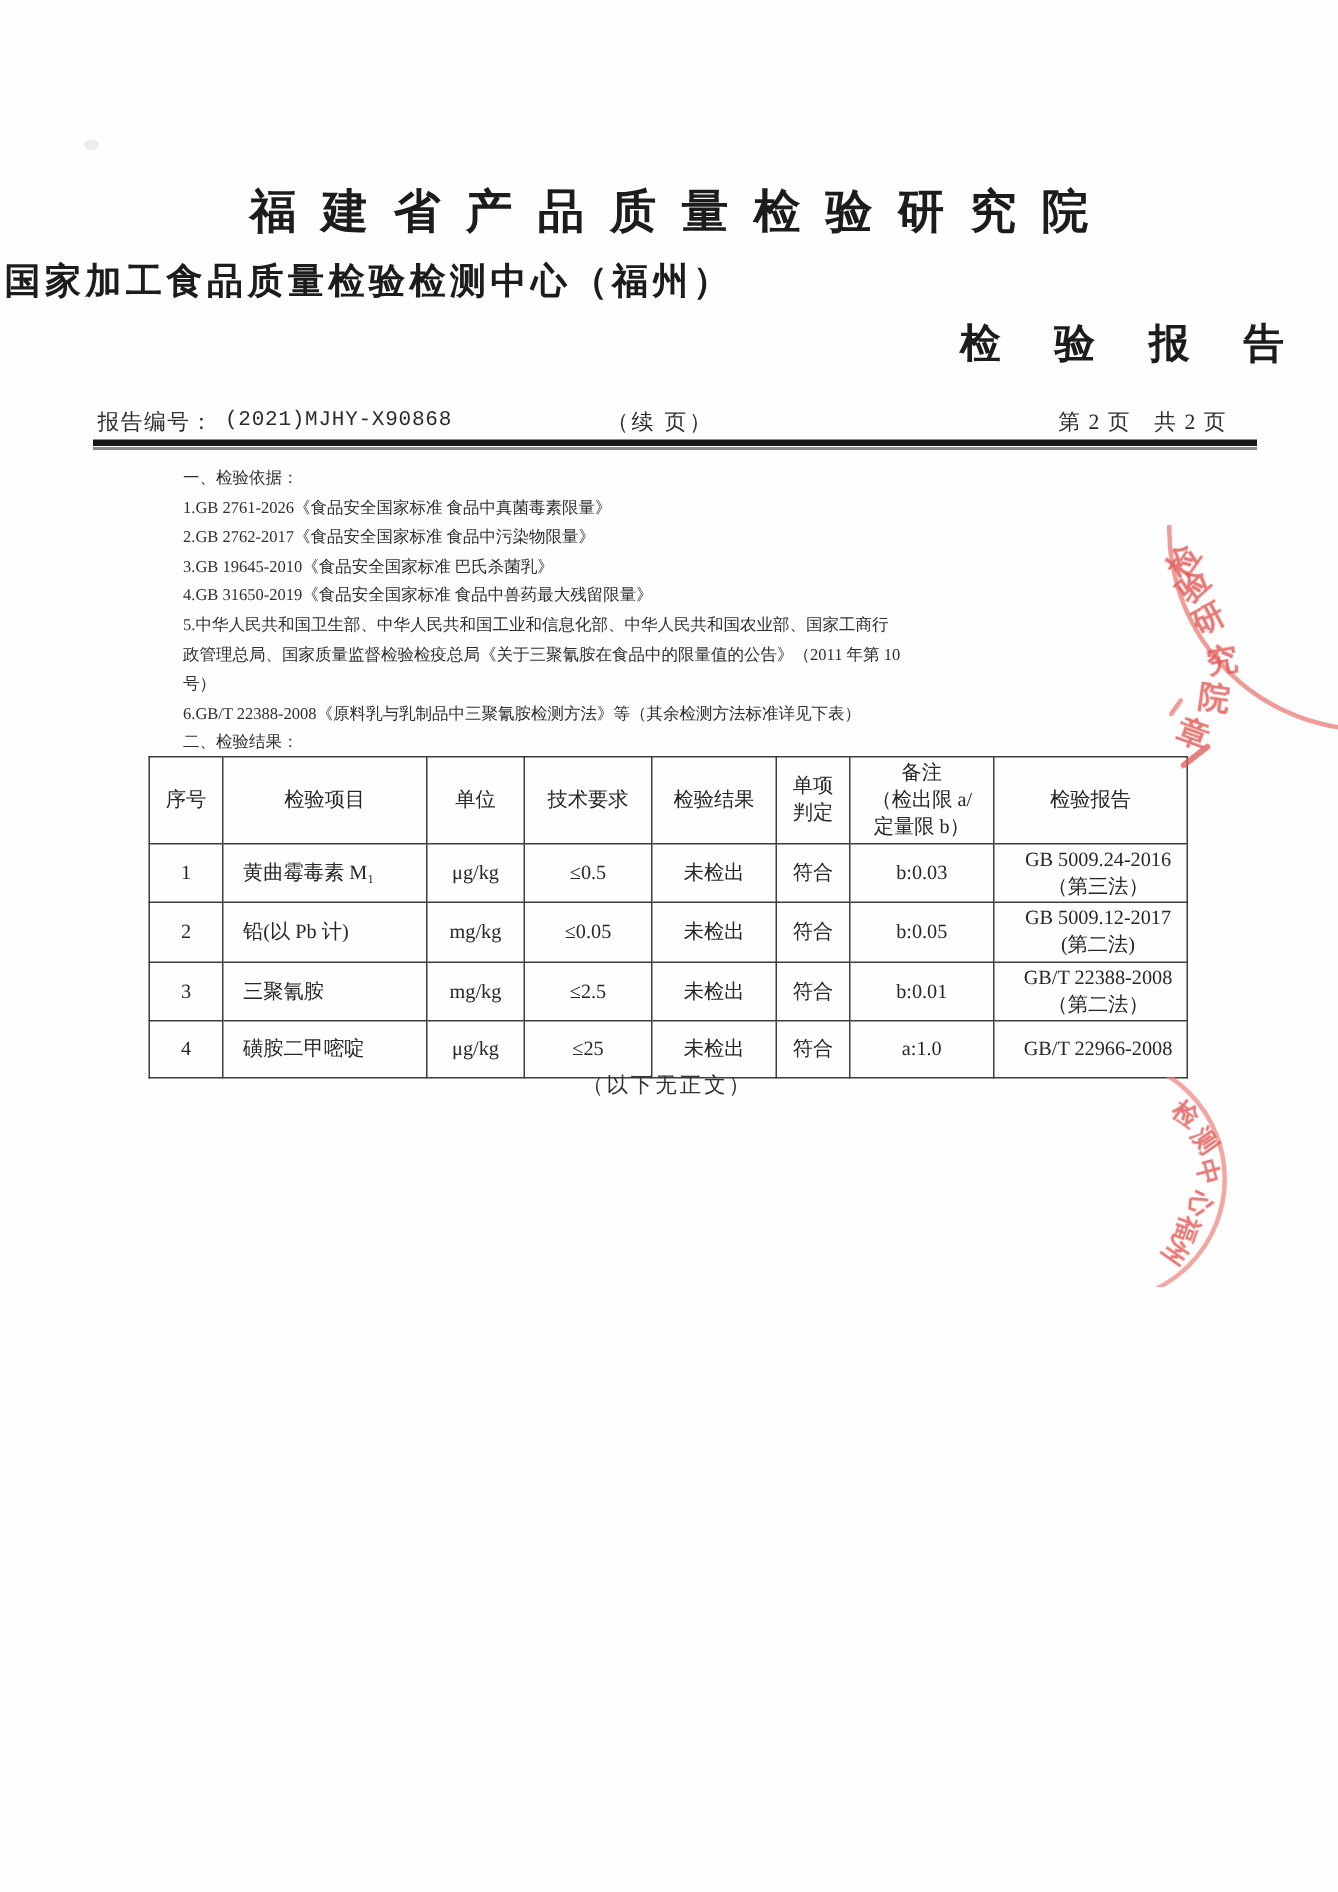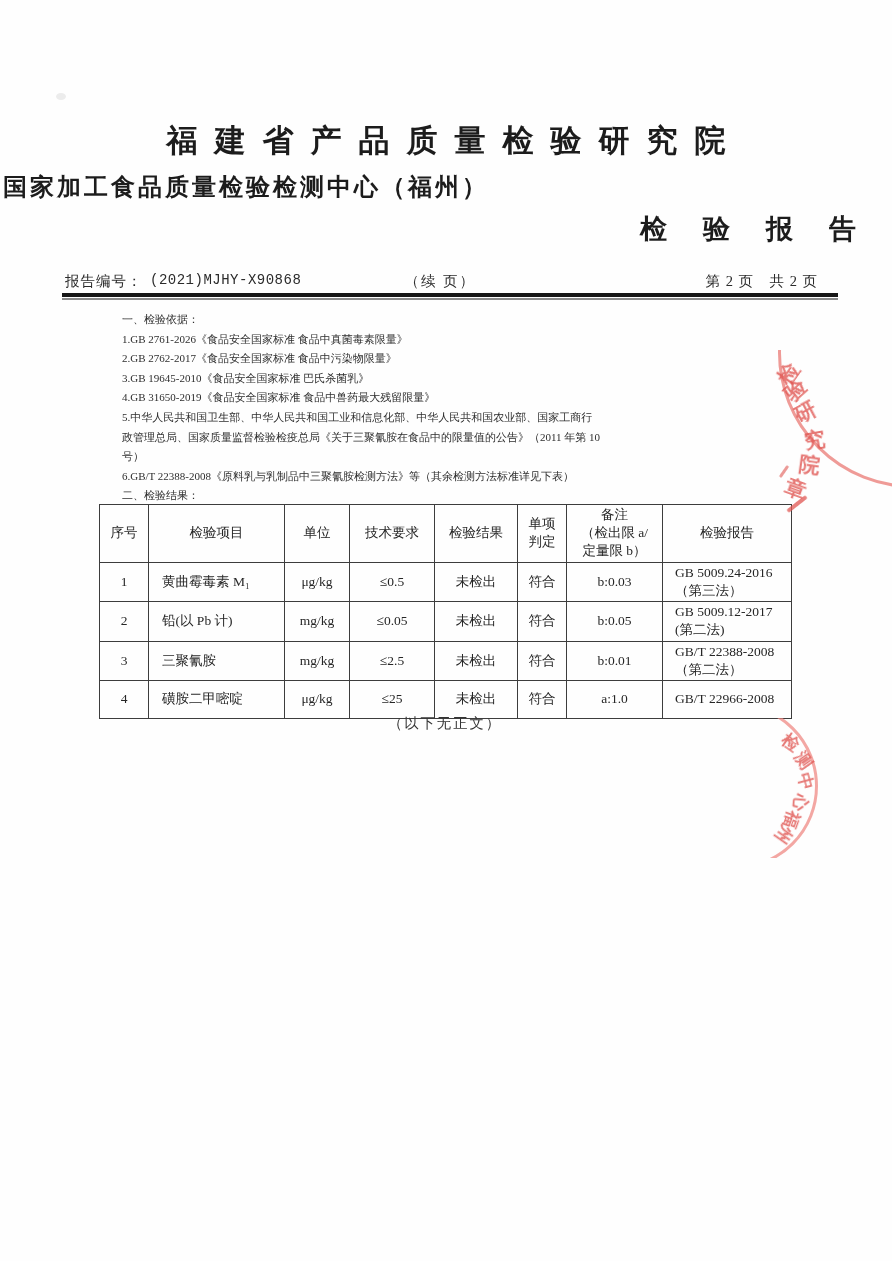--- a/index.html
+++ b/index.html
@@ -36,21 +36,21 @@
     position:absolute;top:504px;left:99px;border-collapse:collapse;table-layout:fixed;
     font-size:13.5px;color:#262626;
   }
   .results-table th,.results-table td{
     border:1px solid #3d3d3d;text-align:center;vertical-align:middle;
     white-space:pre-line;line-height:1.35;padding:1px 2px;font-weight:normal;
   }
   .results-table thead tr{height:54px;}
   .results-table tbody tr{height:38px;}
   .results-table td.cell-item{text-align:left;padding-left:13px;}
-  .results-table td.cell-method{text-align:left;padding-left:12px;}
+  .results-table td.cell-method{text-align:center;padding-left:12px;}
   .end-note{position:absolute;top:714px;left:99px;width:692px;text-align:center;font-size:14.3px;letter-spacing:2px;color:#333;}
   .stamp{position:absolute;overflow:hidden;pointer-events:none;}
   .stamp-top{left:755px;top:350px;width:137px;height:175px;}
   .stamp-bottom{left:752px;top:718px;width:140px;height:140px;}
   .ring{position:absolute;border-radius:50%;}
   .ring-top{left:23px;top:-132px;width:264px;height:264px;border:3.5px solid rgba(234,122,116,.75);}
   .ring-bottom{left:-100px;top:-15px;width:160px;height:160px;border:3px solid rgba(238,130,124,.7);}
   .sc{position:absolute;color:rgba(224,86,82,.8);font-weight:bold;filter:blur(.4px);}
   .sc-top{font-size:21px;}
   .sc-bottom{font-size:17px;}

